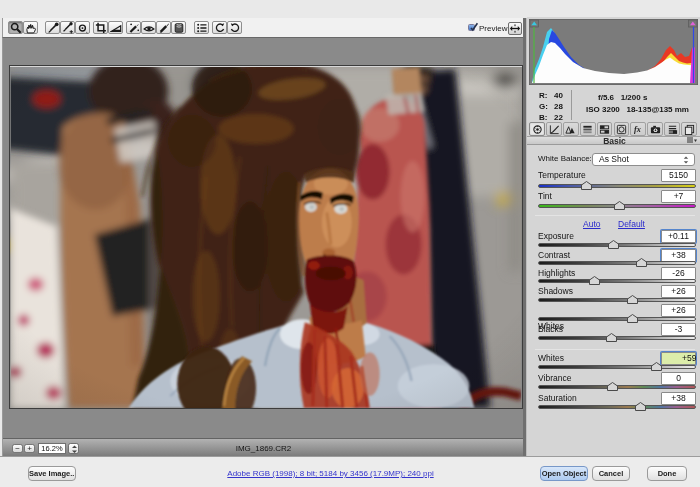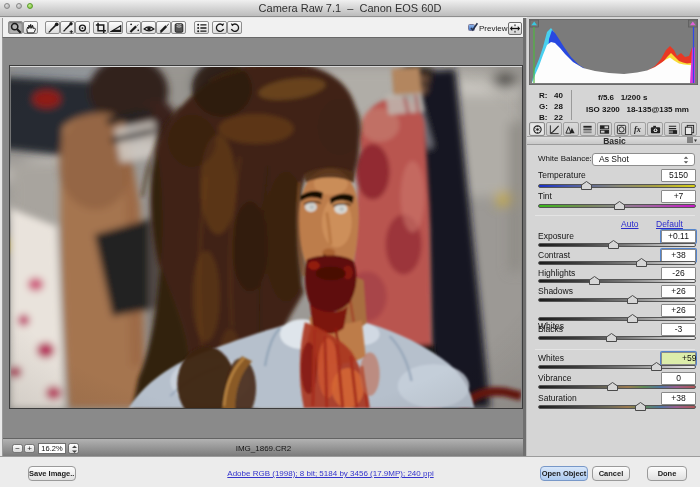--- a/index.html
+++ b/index.html
@@ -29,29 +29,23 @@
 
 #bottom{left:0;top:456px;width:700px;height:31px;background:#ececec;border-top:1px solid #9c9c9c;}
 .btn{position:absolute;top:9px;height:15px;white-space:nowrap;overflow:hidden;border:1px solid #9a9a9a;border-radius:4px;background:linear-gradient(#fdfdfd,#e0e0e0);font-size:8px;color:#1a1a1a;text-align:center;line-height:13px;}
 #link{position:absolute;left:0;width:661px;top:12px;text-align:center;font-size:8px;color:#3333cc;text-decoration:underline;}
 
 .plabel{position:absolute;font-size:8.5px;color:#141414;white-space:nowrap;}
 .pbox{position:absolute;left:134px;width:35px;height:13px;background:#fff;border:1px solid #8a8a8a;border-radius:1px;font-size:8.5px;text-align:center;line-height:11px;color:#111;}
 .track{position:absolute;left:11px;width:158px;height:4px;border-radius:2px;border:0.5px solid #555;}
 .thumb{position:absolute;width:11px;height:9px;}
 .hdiv{position:absolute;left:8px;width:160px;height:1px;background:#aaa;border-bottom:1px solid #e4e4e4;}
-.lnk{position:absolute;font-size:8.5px;color:#2a2acc;text-decoration:underline;margin-left:38px;}
+.lnk{position:absolute;font-size:8.5px;color:#2a2acc;text-decoration:underline;}
 </style></head><body>
 <div id="win">
-  <div class="abs" id="title">
-    <div class="dot" style="left:4px;background:radial-gradient(circle at 35% 30%,#e0e0e0,#a8a8a8);border:0.5px solid #888"></div>
-    <div class="dot" style="left:15.5px;background:radial-gradient(circle at 35% 30%,#e0e0e0,#a8a8a8);border:0.5px solid #888"></div>
-    <div class="dot" style="left:27px;background:radial-gradient(circle at 35% 30%,#c8f09a,#6fbb2a);border:0.5px solid #5a9a2a"></div>
-    <div class="t">Camera Raw 7.1&nbsp; – &nbsp;Canon EOS 60D</div>
-  </div>
   <div class="abs" id="toolbar">
     <div class="tb on" style="left:5px">
         <svg width="12" height="12" viewBox="0 0 11 11">
           <circle cx="4.3" cy="4.3" r="2.9" stroke="#1a1a1a" fill="none" stroke-width="1.4"></circle>
           <line x1="6.6" y1="6.6" x2="9.8" y2="9.8" stroke="#1a1a1a" stroke-width="2"></line>
         </svg>
       </div>
     <div class="tb" style="left:20px">
         <svg width="12" height="12" viewBox="0 0 11 11">
           <path d="M2.2,10 Q1,6.5 2.6,4.6 L3.2,6 L3.6,2.8 L4.7,5.8 L5.2,2.2 L6.3,5.8 L6.9,3 L7.8,6 Q9.2,5 9.6,6.6 Q9,8.6 8,10 Z" fill="#f4f4f4" stroke="#1a1a1a" stroke-width="0.9"></path>

